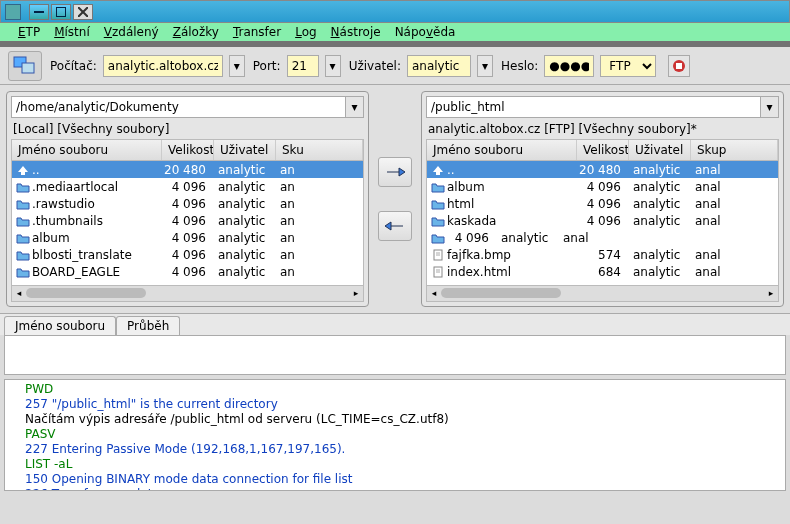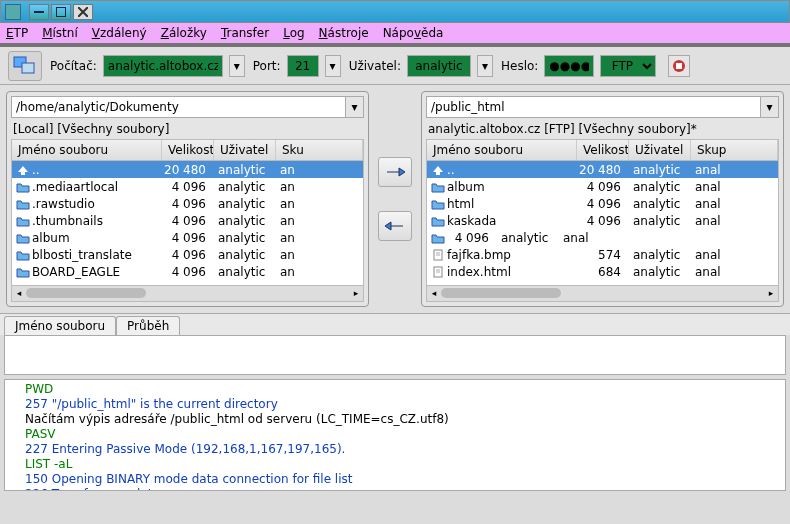--- a/index.html
+++ b/index.html
@@ -1,27 +1,27 @@
 <!DOCTYPE html>
 <html><head>
 <meta charset="utf-8">
 <style>
 * { box-sizing: border-box; margin: 0; padding: 0; font-family: "DejaVu Sans", Arial, sans-serif; font-size: 12px; }
 body { background: #dcdcdc; width: 790px; height: 524px; overflow: hidden; }
 .titlebar { height: 23px; background: linear-gradient(#4ab4e0, #2a9cd0); display: flex; align-items: center; padding: 0 4px; border: 1px solid #888; }
 .titlebar .app-icon { width: 16px; height: 16px; background: #5aa; border: 1px solid #368; margin-right: 6px; }
 .titlebar .title { color: #fff; font-style: italic; flex: 1; font-size: 13px; }
 .titlebar .winbtn { width: 20px; height: 16px; margin-left: 2px; background: linear-gradient(#6cf, #3aa); border: 1px solid #777; display: flex; align-items: center; justify-content: center; }
-.menubar { height: 24px; background: #f0abfc; display: flex; align-items: center; padding: 0 6px; border-bottom: 4px solid #737373; }
+.menubar { height: 24px; background: #86efac; display: flex; align-items: center; padding: 0 18px; border-bottom: 6px solid #737373; }
 .menubar span { margin-right: 14px; cursor: default; }
 .menubar span u { text-decoration: underline; }
 .toolbar { height: 38px; background: #e0e0e0; display: flex; align-items: center; padding: 0 8px; gap: 6px; border-bottom: 1px solid #aaa; }
 .toolbar .bigicon { width: 34px; height: 30px; background: #d5d5d5; border: 1px solid #aaa; border-radius: 3px; display:flex; align-items:center; justify-content:center; }
 .toolbar label { margin-left: 2px; }
-.toolbar input, .toolbar select { border: 1px solid #aaa; background: #15803d; padding: 2px 4px; height: 22px; text-align: center; }
+.toolbar input, .toolbar select { border: 1px solid #aaa; background: #fef9c3; padding: 2px 4px; height: 22px; }
 .toolbar .host { width: 120px; }
 .toolbar .port { width: 32px; }
 .toolbar .user { width: 64px; }
 .toolbar .pass { width: 50px; }
 .toolbar .proto { width: 56px; }
 .toolbar .drop { width: 16px; height: 22px; border: 1px solid #aaa; background: #e5e5e5; display:flex;align-items:center;justify-content:center; }
 .toolbar .stop { width: 22px; height: 22px; border: 1px solid #aaa; background: #e5e5e5; margin-left: 6px; display:flex;align-items:center;justify-content:center;}
 .panels { display: flex; height: 228px; background: #e0e0e0; padding: 6px; gap: 4px; }
 .panel { flex: 1; border: 1px solid #999; border-radius: 4px; background: #e5e5e5; display: flex; flex-direction: column; padding: 4px; }
 .pathrow { display: flex; margin-bottom: 2px; }

